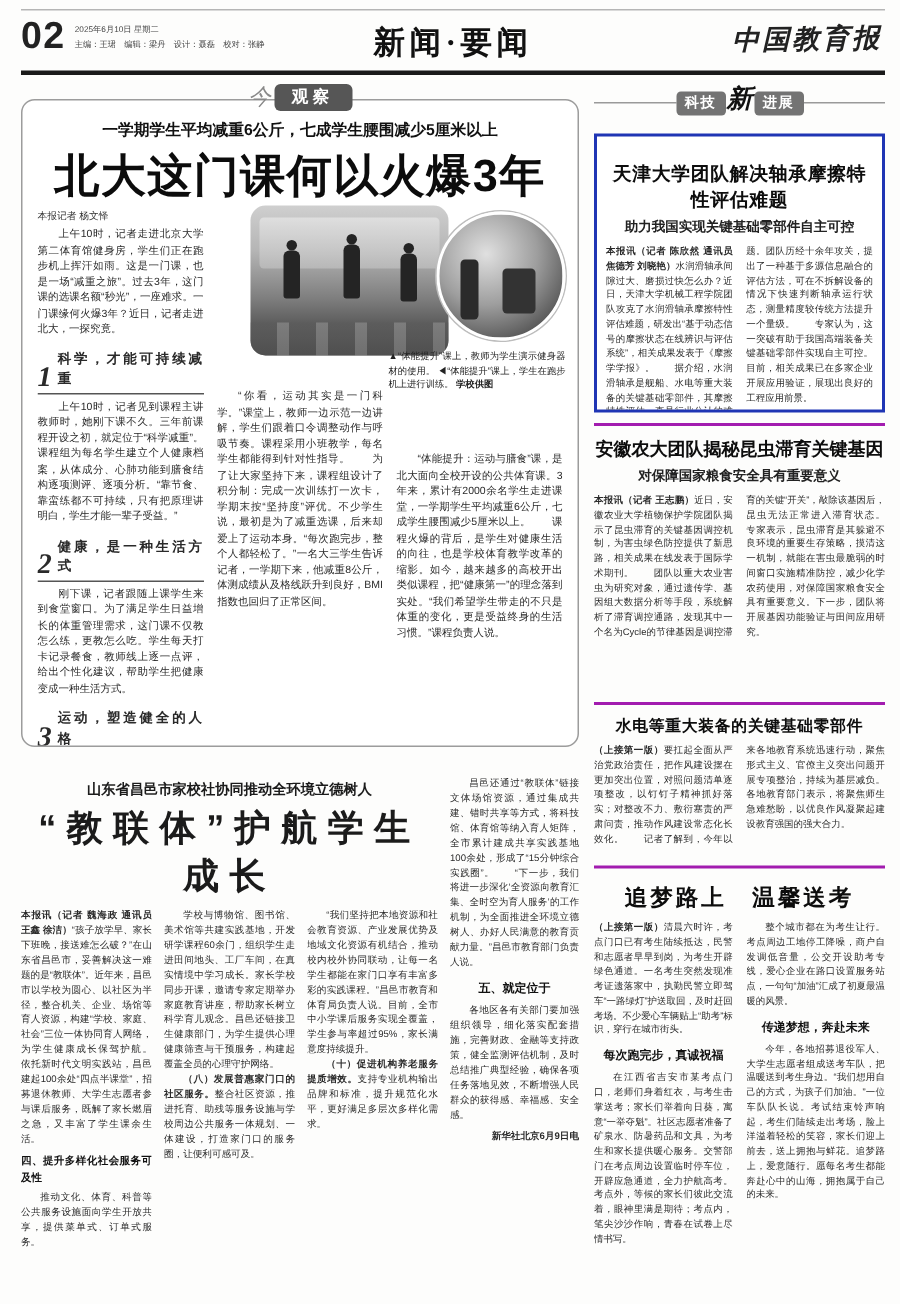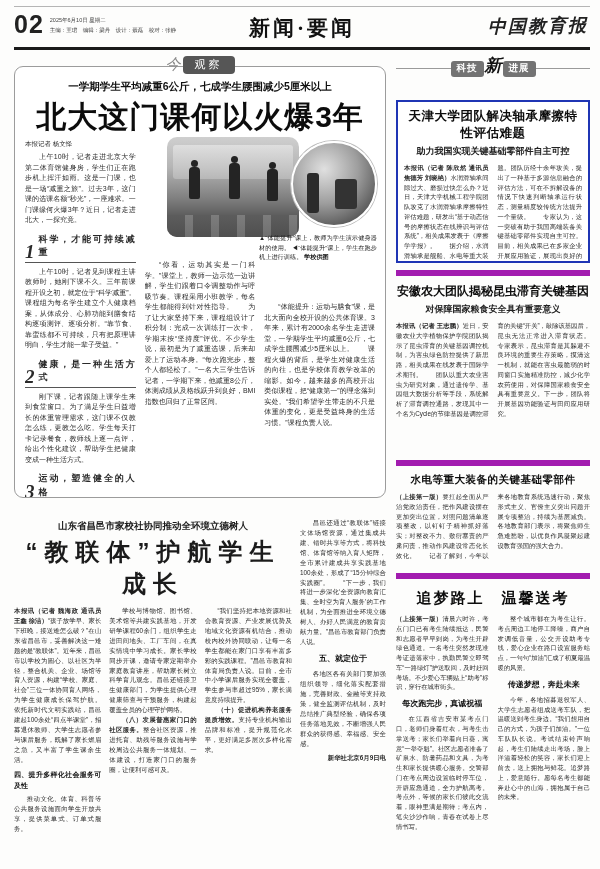--- a/index.html
+++ b/index.html
@@ -21,21 +21,21 @@
   .thickline { border-bottom:3px solid #1a1a1a; margin-top:3px; }
 
   
   .content { display:flex; gap:10px; margin-top:5px; }
   .left-zone { width:372px; flex:none; }
   .right-zone { flex:1; min-width:0; }
 
   
   .badge-row { display:flex; justify-content:center; align-items:center; position:relative; z-index:2; margin-bottom:-8px; }
   .obs-script { font-family:"Liberation Serif", serif; font-style:italic; font-size:15px; color:#888; margin-right:2px; }
-  .badge { background:#565656; color:#fff; border-radius:4px; padding:1px 12px 2px; font-size:11px; font-weight:normal; letter-spacing:3px; }
+  .badge { background:#565656; color:#fff; border-radius:4px; padding:1px 12px 2px; font-size:11px; font-weight:bold; letter-spacing:3px; }
   .tech-row { display:flex; align-items:center; margin:2px 0 0; }
   .tech-row .line { flex:1; border-top:1px solid #9a9a9a; }
   .tbadge { background:#737373; color:#fff; border-radius:3px; padding:1px 6px 2px; font-size:9.5px; font-weight:bold; letter-spacing:1px; }
   .tscript { font-family:"Liberation Serif", serif; font-style:italic; font-weight:bold; font-size:17px; color:#111; margin:0 1px; position:relative; top:-3px; }
 
   
   .main-box { border:1px solid #9c9c9c; border-radius:9px; padding:13px 10px 6px; height:432px; overflow:hidden; position:relative; background:#fff; }
   .kicker { text-align:center; font-size:10.5px; font-weight:bold; color:#111; }
   .headline1 { text-align:center; font-size:30px; font-weight:bold; letter-spacing:1px; margin:3px 0 1px; color:#0c0c0c; }
   .byline { font-size:6.5px; color:#333; margin:2px 0 3px; }
@@ -71,27 +71,27 @@
   .kicker2 { text-align:center; font-size:9.5px; font-weight:bold; margin-top:2px; }
   .headline2 { text-align:center; font-size:24px; font-weight:bold; letter-spacing:7px; margin:3px 0 6px; }
   .cols3jl { display:flex; gap:8px; height:300px; overflow:hidden; }
   .jcol { flex:1; min-width:0; font-size:6.4px; line-height:1.55; text-align:justify; color:#2a2a2a; overflow:hidden; }
   .subhead-line { font-weight:bold; font-size:7px; margin:5px 0 3px; color:#111; }
   .subhead-center { text-align:center; font-weight:bold; font-size:8px; margin:6px 0 4px; color:#111; }
   .lead-bold { font-weight:bold; }
   .dateline { text-align:right; font-weight:bold; margin-top:4px; }
 
   
-  .bluebox { border:2px solid #1f35b4; margin-top:20px; padding:6px 6px 4px; height:163px; overflow:hidden; background:#fff; }
+  .bluebox { border:2px solid #1f35b4; margin-top:9px; padding:17px 6px 4px; height:186px; overflow:hidden; background:#fff; }
   .h-r { text-align:center; font-weight:bold; color:#0d0d0d; }
   .h-tj { font-size:12.5px; letter-spacing:0.5px; }
   .sub-r { text-align:center; font-weight:bold; font-size:9px; margin:3px 0 5px; color:#222; }
   .body2 { column-count:2; column-gap:9px; font-size:6.3px; line-height:1.55; text-align:justify; color:#2a2a2a; }
   .body2 .byl { font-weight:bold; }
-  .art { border-top:6px solid #a21caf; margin-top:7px; padding-top:7px; overflow:hidden; }
+  .art { border-top:2px solid #a21caf; margin-top:7px; padding-top:7px; overflow:hidden; }
   .h-ah { font-size:12px; }
   .sub-ah { font-size:9px; }
   .h-zf { font-size:10.5px; letter-spacing:0.5px; }
   .h-zm { font-size:15px; letter-spacing:2px; margin:3px 0 6px; }
   .art-zf .body2 { margin-top:5px; height:74px; overflow:hidden; }
   .art-ah .body2 { height:132px; overflow:hidden; }
   .cols2 { display:flex; gap:9px; height:288px; overflow:hidden; }
   .rcol { flex:1; min-width:0; font-size:6.3px; line-height:1.55; text-align:justify; color:#2a2a2a; overflow:hidden; }
 </style>
 </head>

